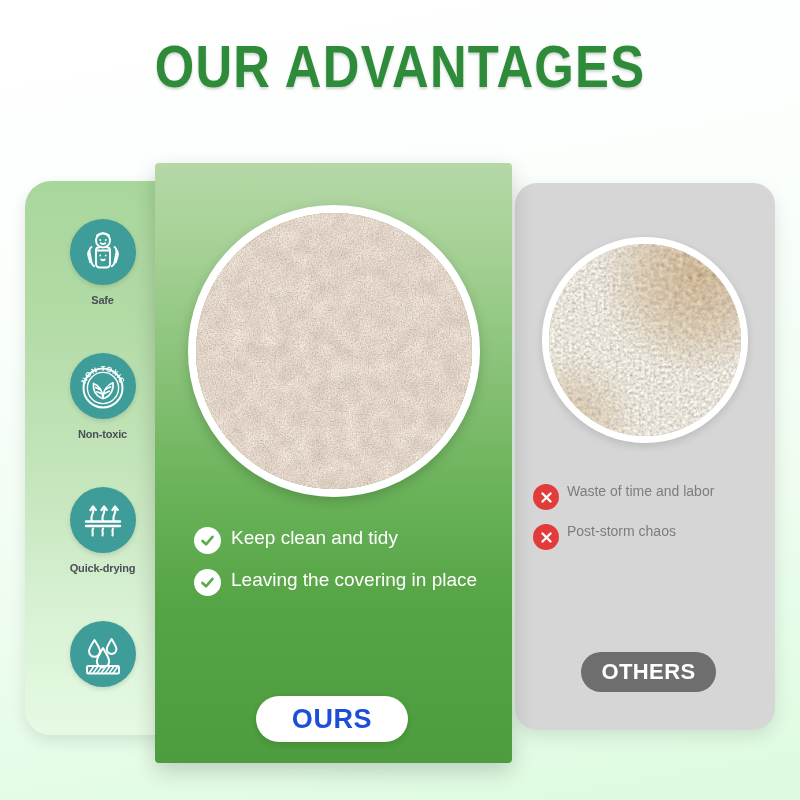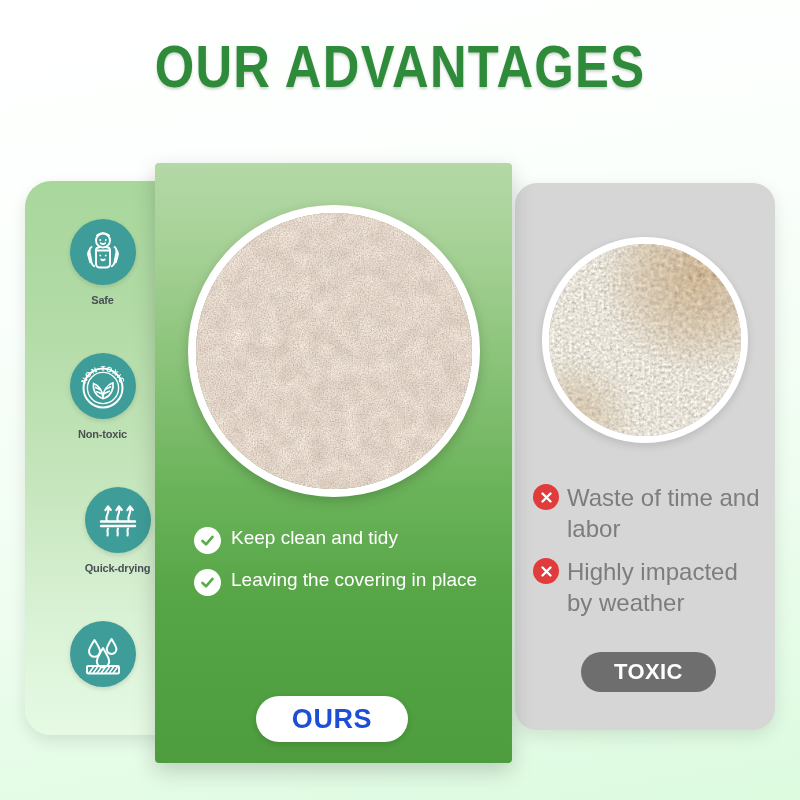--- a/index.html
+++ b/index.html
@@ -45,21 +45,21 @@
     z-index: 1;
   }
   .rail-item {
     position: absolute;
     left: 0;
     width: 155px;
     text-align: center;
   }
   .rail-item.i0 { top: 38px; }
   .rail-item.i1 { top: 172px; }
-  .rail-item.i2 { top: 306px; padding-left: 15px; }
+  .rail-item.i2 { top: 306px; }
   .rail-item.i3 { top: 440px; }
 
   .circ-icon {
     width: 66px;
     height: 66px;
     border-radius: 50%;
     background: #3e9d98;
     margin: 0 auto;
     display: flex;
     align-items: center;
@@ -115,21 +115,21 @@
     height: 26px;
     border-radius: 50%;
     background: #e23b3b;
     display: flex;
     align-items: center;
     justify-content: center;
     margin-right: 8px;
     margin-top: 1px;
   }
   .bad-text {
-    font-size: 24px;
+    font-size: 14px;
     color: #7d7d7d;
     line-height: 1.28;
     max-width: 198px;
   }
   .others-badge {
     position: absolute;
     left: 66px;
     top: 469px;
     width: 135px;
     height: 40px;
@@ -353,25 +353,25 @@
         </svg>
       </span>
       <span class="bad-text">Waste of time and labor</span>
     </div>
     <div class="bad-row">
       <span class="x-badge">
         <svg width="15" height="15" viewBox="0 0 15 15" stroke="#ffffff" stroke-width="2.4" stroke-linecap="round">
           <path d="M3.5 3.5 L 11.5 11.5 M11.5 3.5 L 3.5 11.5"></path>
         </svg>
       </span>
-      <span class="bad-text">Highly impacted by weather</span>
-    </div>
-  </div>
-
-  <div class="others-badge">TOXIC</div>
+      <span class="bad-text">Post-storm chaos</span>
+    </div>
+  </div>
+
+  <div class="others-badge">OTHERS</div>
 </div>
 
 <div class="card-ours">
 
   <div class="photo-ours">
     <svg class="tex" viewBox="0 0 280 280" preserveAspectRatio="xMidYMid slice">
       <defs>
         <filter id="gravelNoise" x="0" y="0" width="100%" height="100%">
           <feTurbulence type="fractalNoise" baseFrequency="0.72" numOctaves="5" seed="3" result="g"></feTurbulence>
           <feColorMatrix in="g" type="matrix" values="0.85 0.30 0.10 0 0.30

